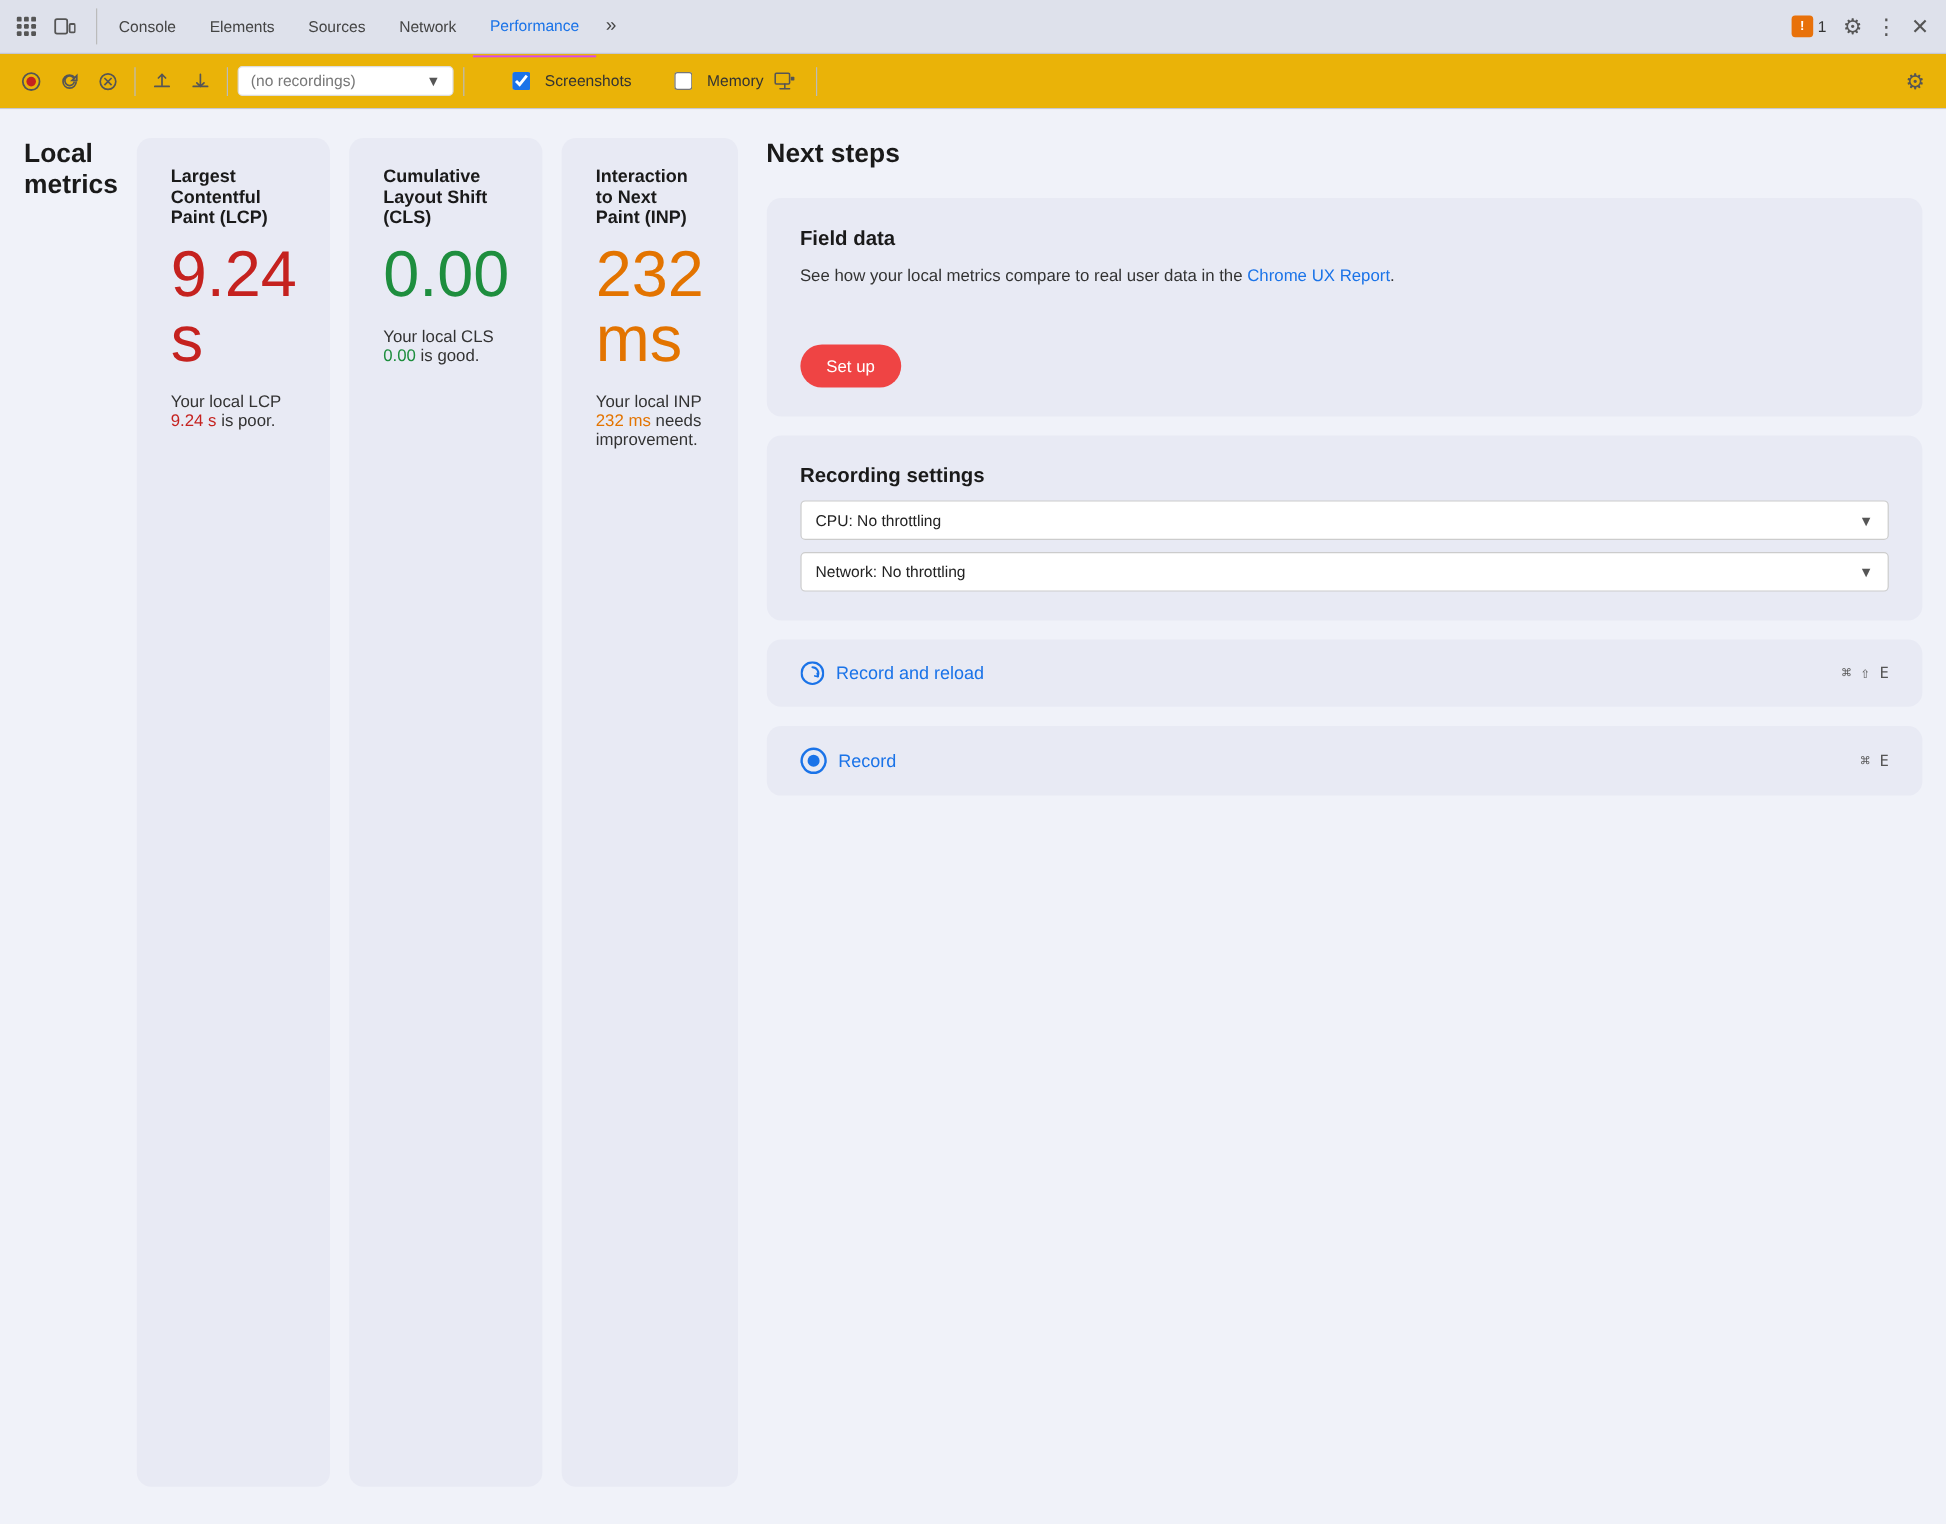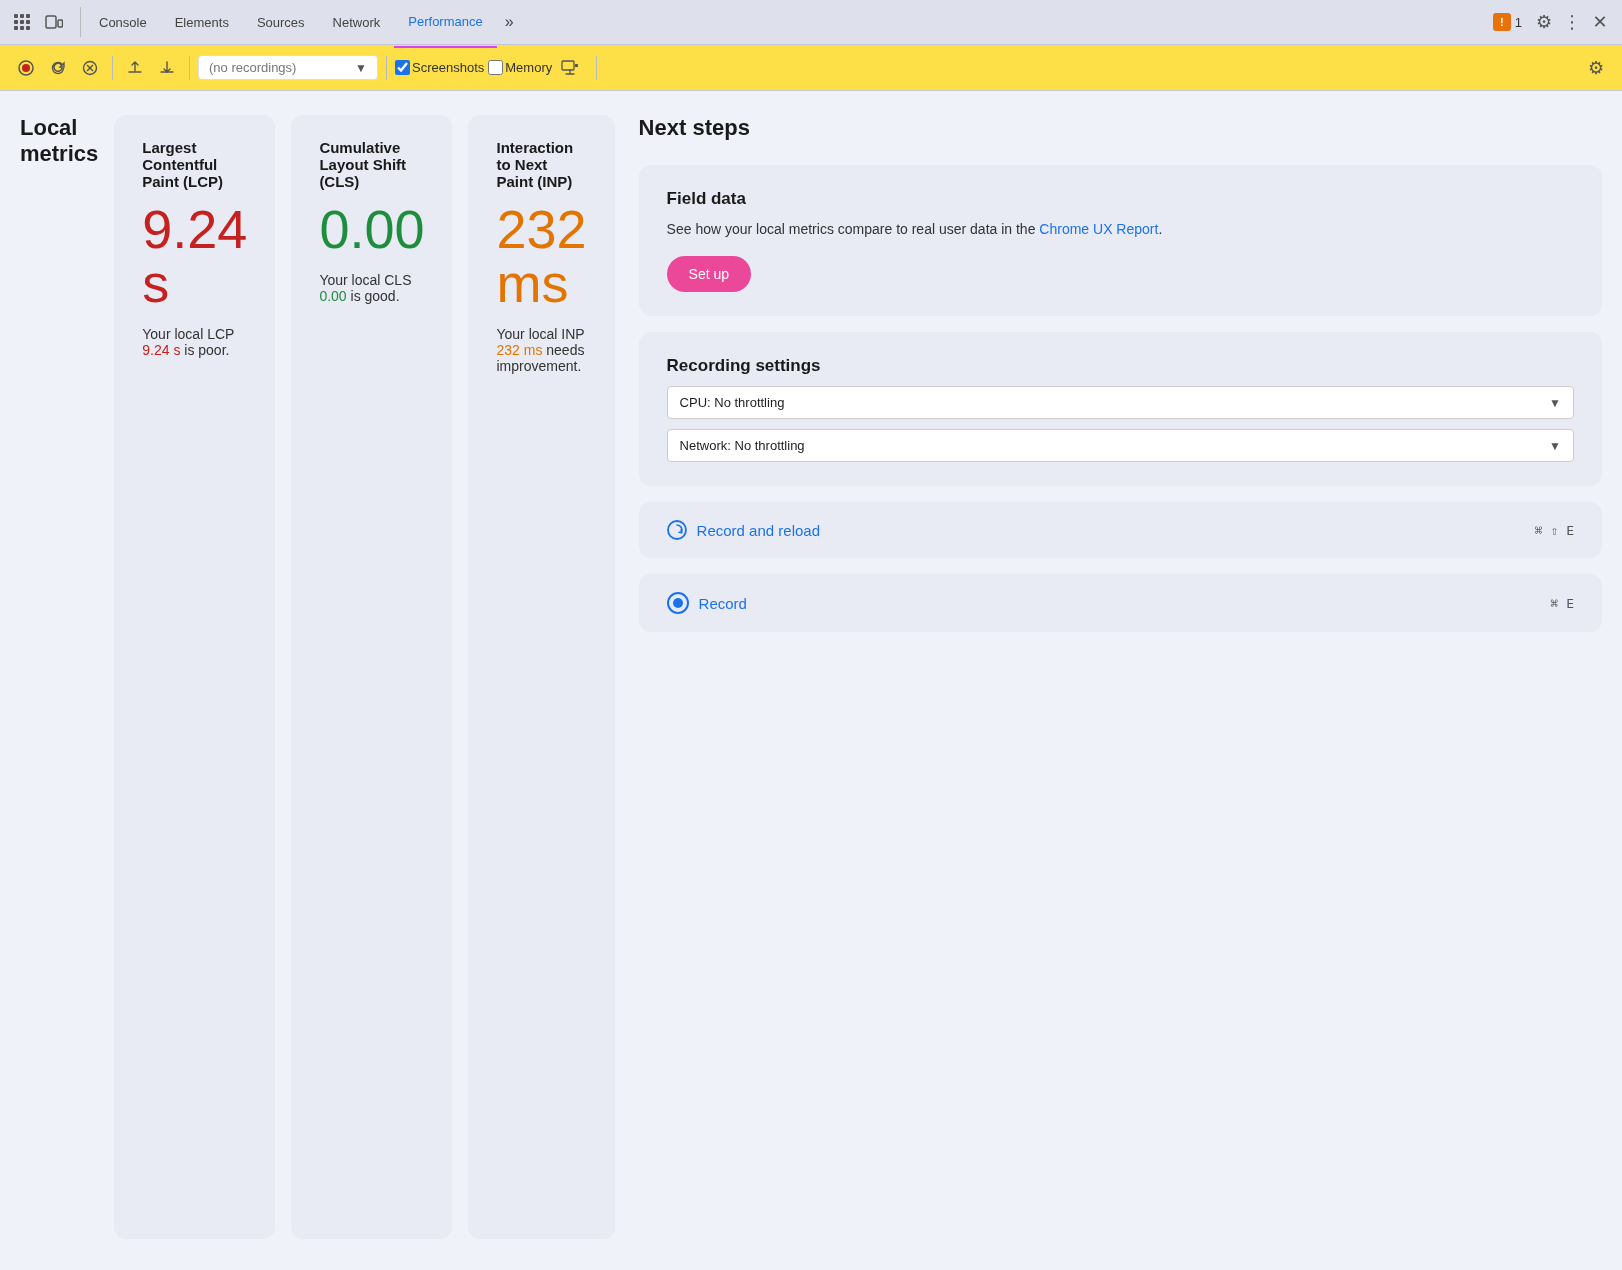--- a/index.html
+++ b/index.html
@@ -118,21 +118,21 @@
       justify-content: center;
       cursor: pointer;
       font-size: 18px;
       color: #555;
     }
 
     
     .toolbar {
       display: flex;
       align-items: center;
-      background: #fde047;
+      background: #eab308;
       padding: 0 12px;
       height: 46px;
       border-bottom: 1px solid #c5c8d4;
       gap: 4px;
     }
     .toolbar-btn {
       width: 28px;
       height: 28px;
       border-radius: 50%;
       border: none;
@@ -164,24 +164,25 @@
       color: #777;
     }
     .dropdown-arrow {
       margin-left: auto;
       font-size: 12px;
       color: #555;
     }
     .checkbox-label {
       display: flex;
       align-items: center;
-      gap: 2px;
+      gap: 12px;
       cursor: pointer;
       font-size: 13px;
       color: #333;
+      margin-left: 32px;
     }
     .checkbox-input {
       width: 15px;
       height: 15px;
       cursor: pointer;
       accent-color: #1a73e8;
     }
     .toolbar-settings-right {
       margin-left: auto;
       width: 28px;
@@ -288,28 +289,29 @@
       font-size: 14px;
       color: #333;
       line-height: 1.5;
       margin-bottom: 16px;
     }
     .next-card-desc a {
       color: #1a73e8;
       cursor: pointer;
     }
     .setup-btn {
-      background: #ec4899;
+      background: #ef4444;
       color: white;
       border: none;
       border-radius: 20px;
       padding: 10px 22px;
       font-size: 14px;
       font-weight: 500;
       cursor: pointer;
+      margin-top: 31px;
     }
 
     
     .settings-select {
       display: flex;
       align-items: flex-end;
       justify-content: space-between;
       background: white;
       border: 1px solid #ccc;
       border-radius: 4px;

